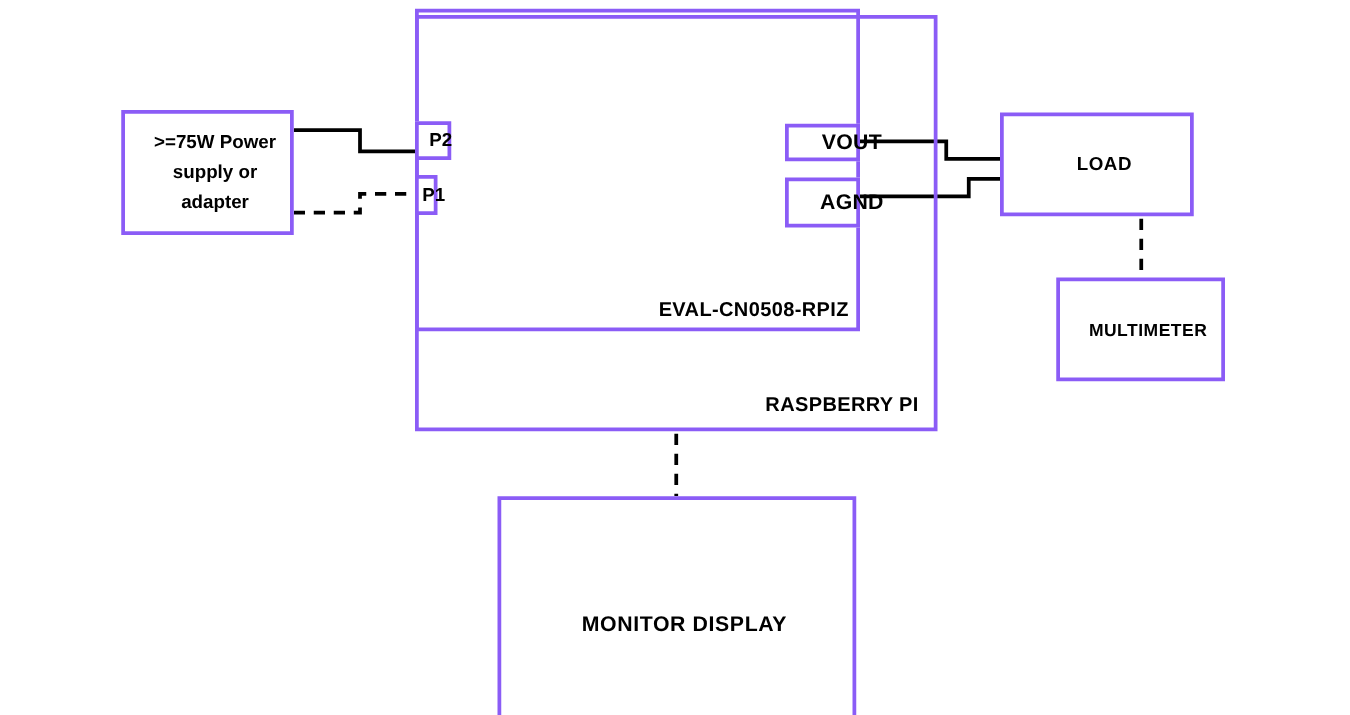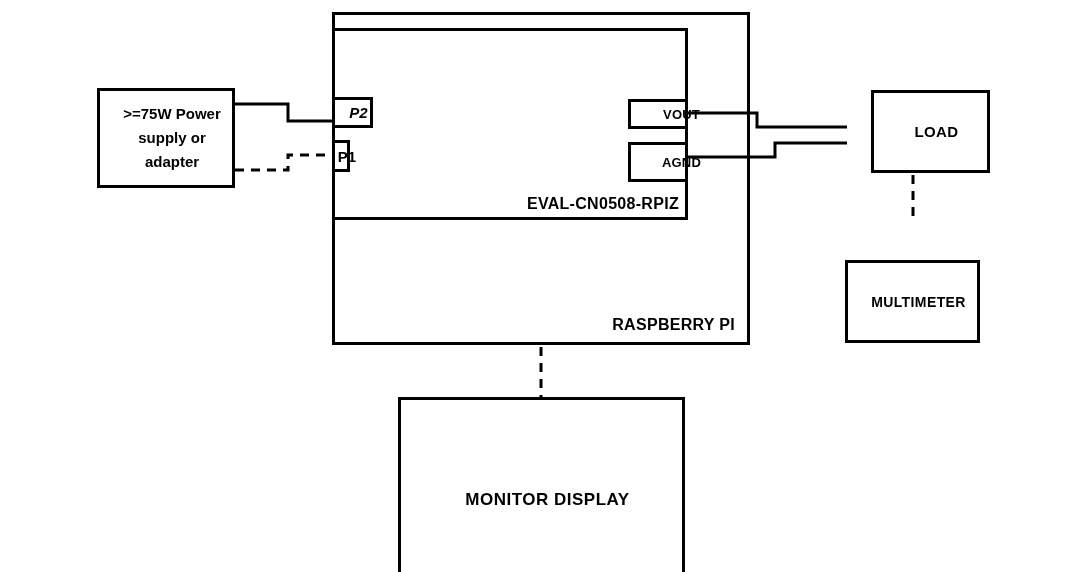--- a/index.html
+++ b/index.html
@@ -20,21 +20,21 @@
     position: absolute;
     left: 0;
     top: 0;
     width: 1080px;
     height: 572px;
     z-index: 0;
   }
   .node {
     position: absolute;
     box-sizing: border-box;
-    border: 3px solid #000000;
+    border: 3px solid #8b5cf6;
     background: #ffffff;
     z-index: 1;
     display: flex;
     align-items: center;
     justify-content: center;
     text-align: center;
     font-weight: 700;
     padding-left: 12px;
   }
   .node.hollow {
@@ -46,34 +46,34 @@
     font-weight: 700;
     white-space: nowrap;
     letter-spacing: 0.3px;
   }
   .ps-label {
     font-size: 15px;
     line-height: 1.62;
     padding: 0 6px;
   }
   .port-label { font-size: 15px; }
-  .pin-label  { font-size: 13px; letter-spacing: 0.2px; margin-left: 35px; }
+  .pin-label  { font-size: 17px; letter-spacing: 0.2px; margin-left: 35px; }
   .big-label  { font-size: 15px; letter-spacing: 0.4px; }
   .monitor-label { font-size: 17px; letter-spacing: 0.5px; }
 
   
   #raspberry-pi-box { left: 332px; top: 12px;  width: 418px; height: 333px; }
-  #eval-board-box   { left: 332px; top: 28px;  width: 356px; height: 192px; }
+  #eval-board-box   { left: 332px; top: 7px;  width: 356px; height: 258px; }
   #power-supply-box { left: 97px;  top: 88px;  width: 138px; height: 100px; }
-  #p2-box           { left: 332px; top: 97px;  width: 41px;  height: 31px; font-style: italic; }
+  #p2-box           { left: 332px; top: 97px;  width: 29px;  height: 31px; }
   #p1-box           { left: 332px; top: 140px; width: 18px;  height: 32px; }
   #vout-box         { left: 628px; top: 99px;  width: 60px;  height: 30px; }
   #agnd-box         { left: 628px; top: 142px; width: 60px;  height: 40px; }
-  #load-box         { left: 871px; top: 90px;  width: 119px; height: 83px; }
-  #multimeter-box   { left: 845px; top: 222px; width: 135px; height: 83px; margin-top: 38px; }
+  #load-box         { left: 800px; top: 90px;  width: 155px; height: 83px; }
+  #multimeter-box   { left: 845px; top: 222px; width: 135px; height: 83px; }
   #monitor-box      { left: 398px; top: 397px; width: 287px; height: 206px; }
 
   #eval-board-label   { right: 6px;  bottom: 4px; font-size: 16px; }
   #raspberry-pi-label { right: 12px; bottom: 8px; font-size: 16px; margin-top: 35px; }
 </style>
 </head>
 <body>
 
 <div id="canvas">
 

